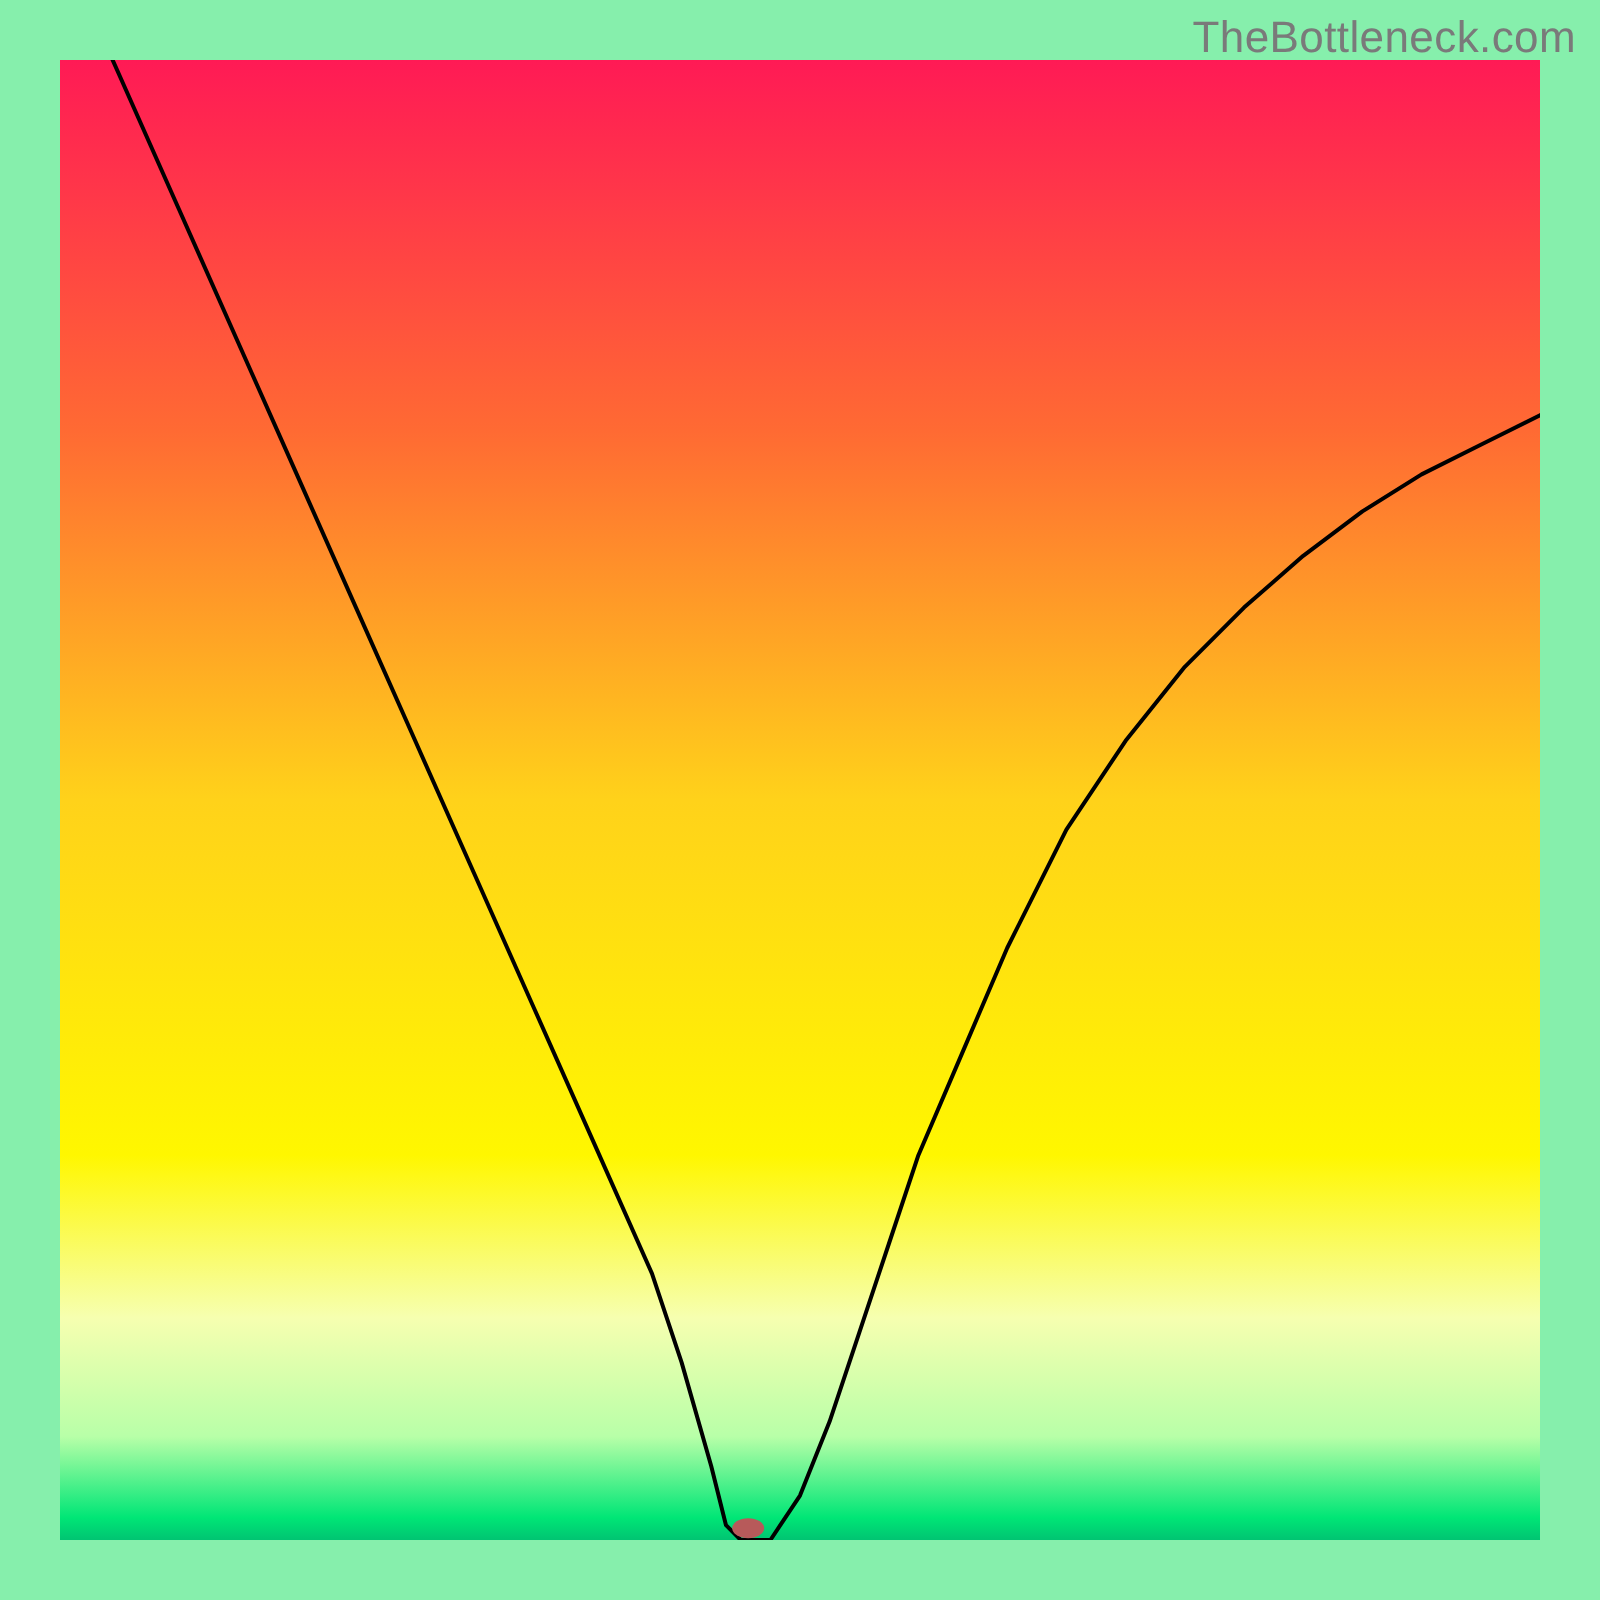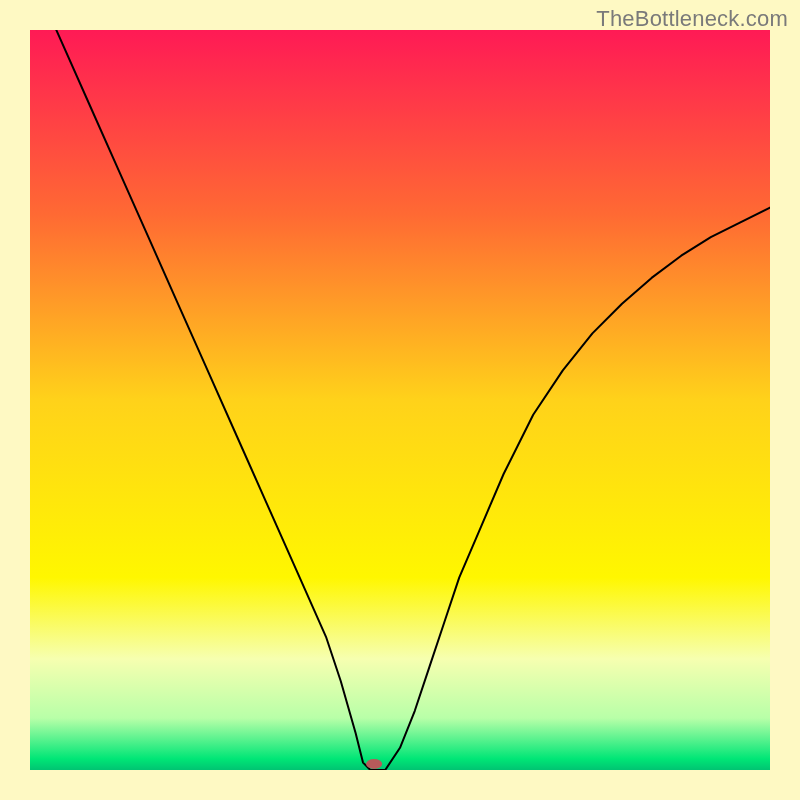--- a/index.html
+++ b/index.html
@@ -10,21 +10,21 @@
     overflow: hidden;
     background: #000;
     font-family: Arial, Helvetica, sans-serif;
   }
   .frame {
     position: absolute;
     left: 0;
     top: 0;
     width: 800px;
     height: 800px;
-    background: #fef9c3;
+    background: #86efac;
   }
   .plot-area {
     position: absolute;
     left: 30px;
     top: 30px;
     width: 740px;
     height: 740px;
     overflow: hidden;
   }
   .watermark {

